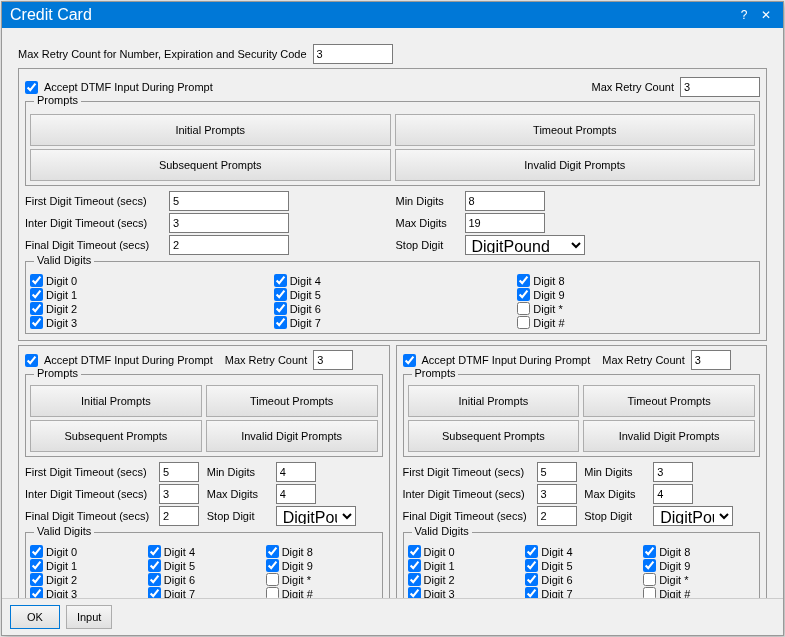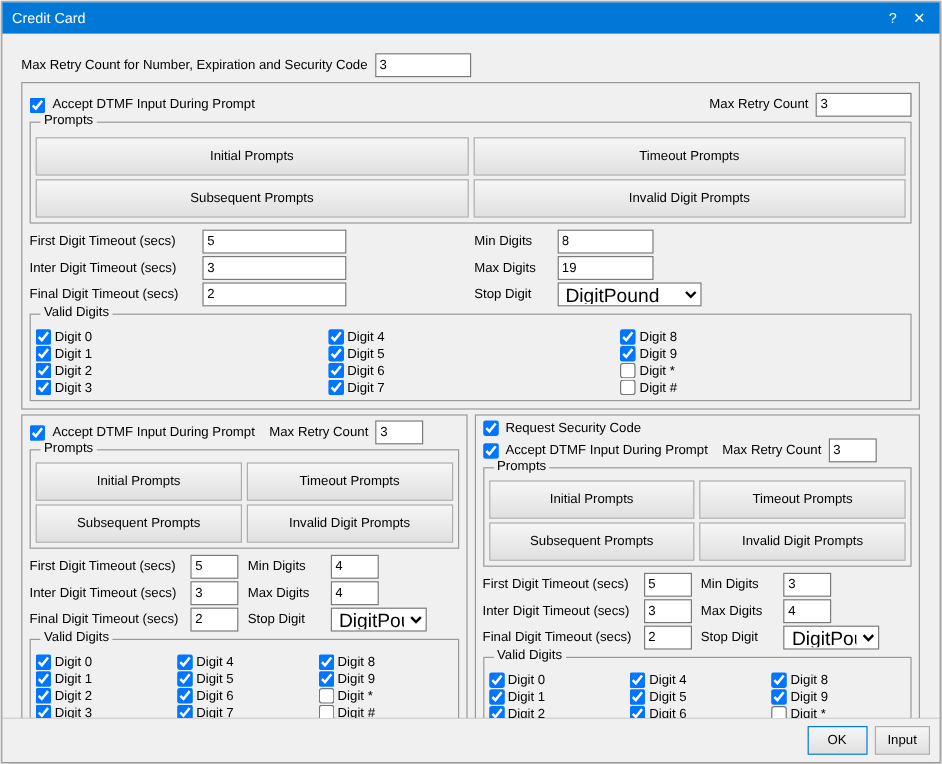--- a/index.html
+++ b/index.html
@@ -27,21 +27,21 @@
       background: #0078d7;
       color: white;
       padding: 4px 8px;
       display: flex;
       justify-content: space-between;
       align-items: center;
       height: 26px;
       flex-shrink: 0;
     }
     .title-bar-title {
-      font-size: 12px;
+      font-size: 16px;
       font-weight: normal;
     }
     .title-bar-controls {
       display: flex;
       gap: 4px;
     }
     .title-bar-btn {
       width: 18px;
       height: 18px;
       background: transparent;
@@ -138,21 +138,20 @@
     select {
       border: 1px solid #7a7a7a;
       background: white;
       padding: 1px 2px;
       font-size: 16px;
       height: 20px;
     }
 
     .bottom-bar {
       display: flex;
-      justify-content: flex-end;
       gap: 6px;
       padding: 6px 8px;
       border-top: 1px solid #ccc;
       flex-shrink: 0;
     }
   </style>
 </head>
 <body>
 
 <div class="dialog">
@@ -392,24 +391,20 @@
                 <input type="checkbox" style="">
                 <label>Digit #</label>
               </div>
           </div>
         </div>
       </div>
 
       <div style="flex:1;border:1px solid #999;padding:4px 6px 6px 6px;position:relative;">
         <div class="row-line">
           <input type="checkbox" checked="" style="">
-          <label>Request Security Code</label>
-        </div>
-        <div class="row-line">
-          <input type="checkbox" checked="" style="">
           <label>Accept DTMF Input During Prompt</label>
           <label style="margin-left:6px;">Max Retry Count</label>
           <input type="text" value="3" style="width: 40px;">
         </div>
 
         <div style="border:1px solid #999;padding:10px 4px 4px 4px;position:relative;margin-top:4px;">
           <div style="position:absolute;top:-8px;left:8px;background:#f0f0f0;padding:0 3px;">Prompts</div>
           <div style="display:flex;gap:4px;margin-bottom:3px;">
             <button class="btn" style="flex:1;">Initial Prompts</button>
             <button class="btn" style="flex:1;">Timeout Prompts</button>

